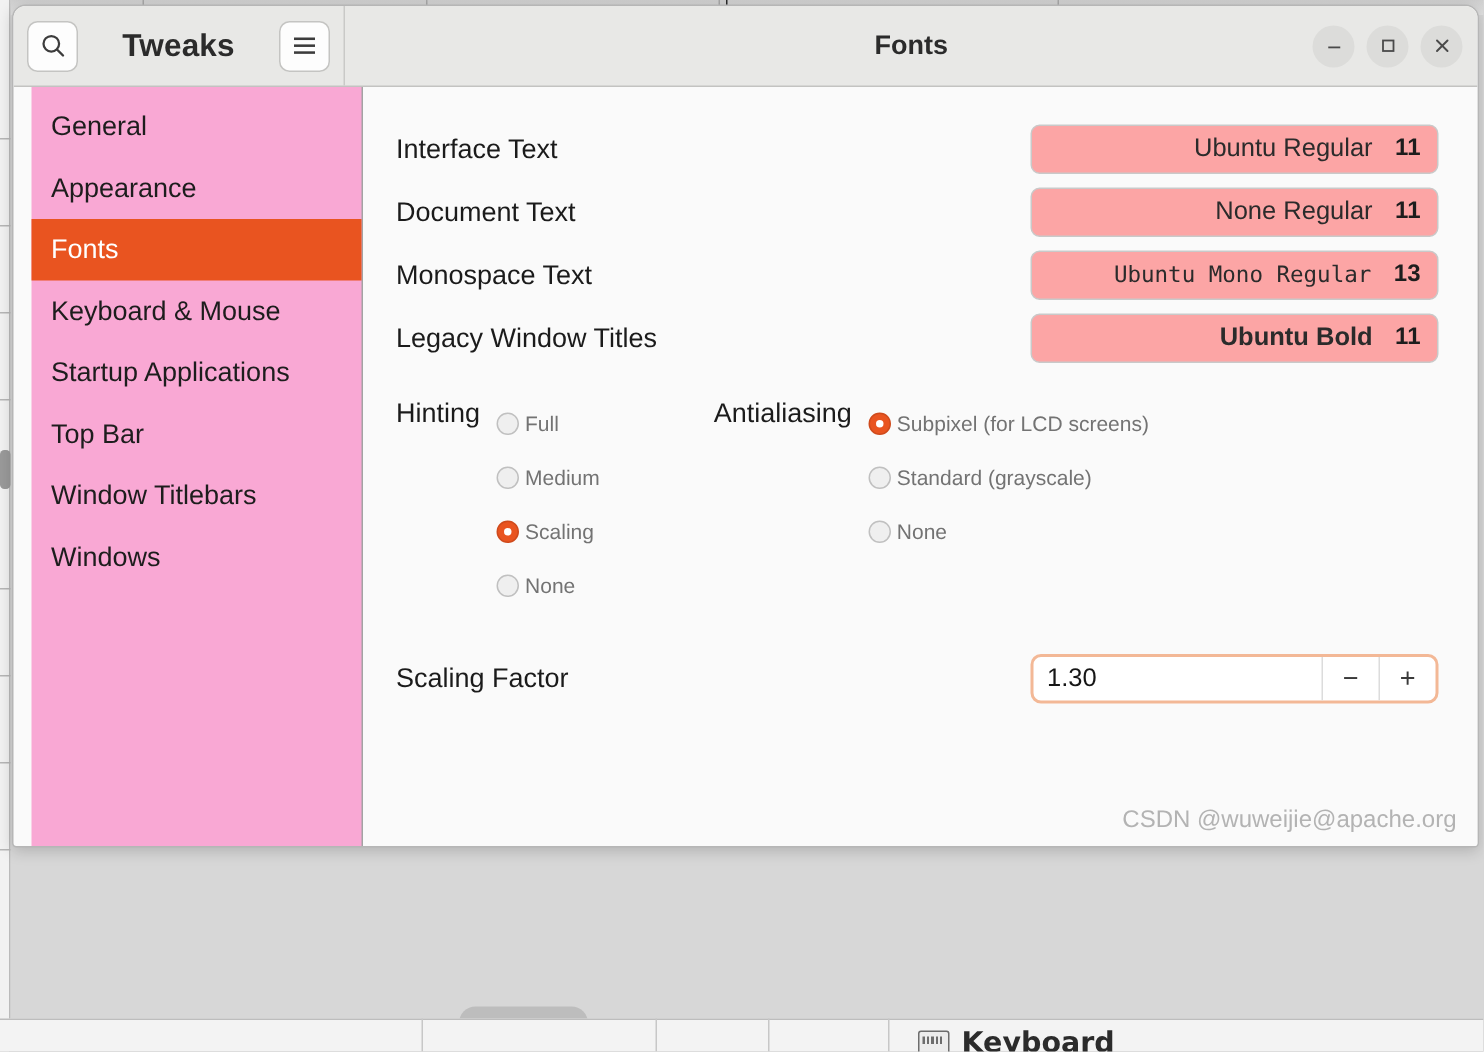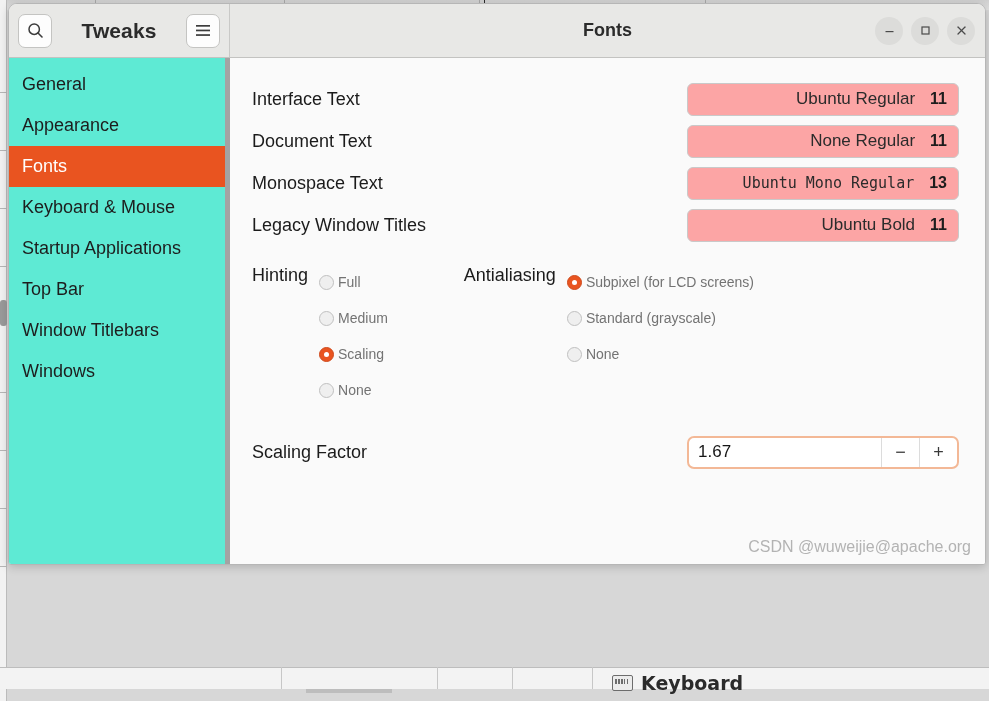--- a/index.html
+++ b/index.html
@@ -32,21 +32,21 @@
   }
   .bg-seg {
     position: absolute;
     top: 0;
     height: 10px;
     border-right: 1px solid #a8a8a8;
     box-sizing: border-box;
   }
   .bg-bottom {
     position: absolute;
-    left: 0; bottom: 12px;
+    left: 0; bottom: 0;
     width: 989px; height: 22px;
     background: #f3f3f3;
     border-top: 1px solid #bdbdbd;
     box-sizing: border-box;
   }
   .bg-bottom-sep {
     position: absolute;
     bottom: 0;
     width: 1px; height: 22px;
     background: #c7c7c7;
@@ -196,24 +196,25 @@
 
   
   .body {
     flex: 1 1 auto;
     display: flex;
     min-height: 0;
   }
   .sidebar {
     width: 221px;
     flex: 0 0 221px;
-    background: #5eead4;
-    border-right: 5px solid #a3a3a3;
+    background: #f9a8d4;
+    border-right: 1px solid #a3a3a3;
     box-sizing: border-box;
     padding-top: 6px;
+    margin-left: 12px;
   }
   .side-item {
     height: 41px;
     display: flex;
     align-items: center;
     padding-left: 13px;
     font-size: 18px;
     color: #1d1d1d;
     cursor: pointer;
     box-sizing: border-box;
@@ -250,21 +251,21 @@
     display: flex;
     align-items: center;
     justify-content: flex-end;
     padding: 0 11px 0 12px;
     box-sizing: border-box;
     cursor: pointer;
     gap: 15px;
   }
   .fb-name { font-size: 17px; color: #2b2b2b; }
   .fb-name.mono { font-family: "DejaVu Sans Mono", monospace; font-size: 15px; }
-  .fb-name.bold { font-weight: normal; }
+  .fb-name.bold { font-weight: bold; }
   .fb-size { font-size: 16px; font-weight: bold; color: #1d1d1d; }
 
   
   .radio-area {
     display: flex;
     margin-top: 18px;
   }
   .rg { display: flex; }
   .rg-title {
     font-size: 18px;
@@ -523,21 +524,21 @@
                 <span class="rg-label">None</span>
               </div>
             </div>
           </div>
 
         </div>
 
         <div class="scale-row">
           <div class="row-label">Scaling Factor</div>
           <div class="spin">
-            <span class="spin-val">1.67</span>
+            <span class="spin-val">1.30</span>
             <span class="spin-btn">−</span>
             <span class="spin-btn">+</span>
           </div>
         </div>
 
         <div class="watermark">CSDN @wuweijie@apache.org</div>
 
       </div>
     </div>
   </div>

